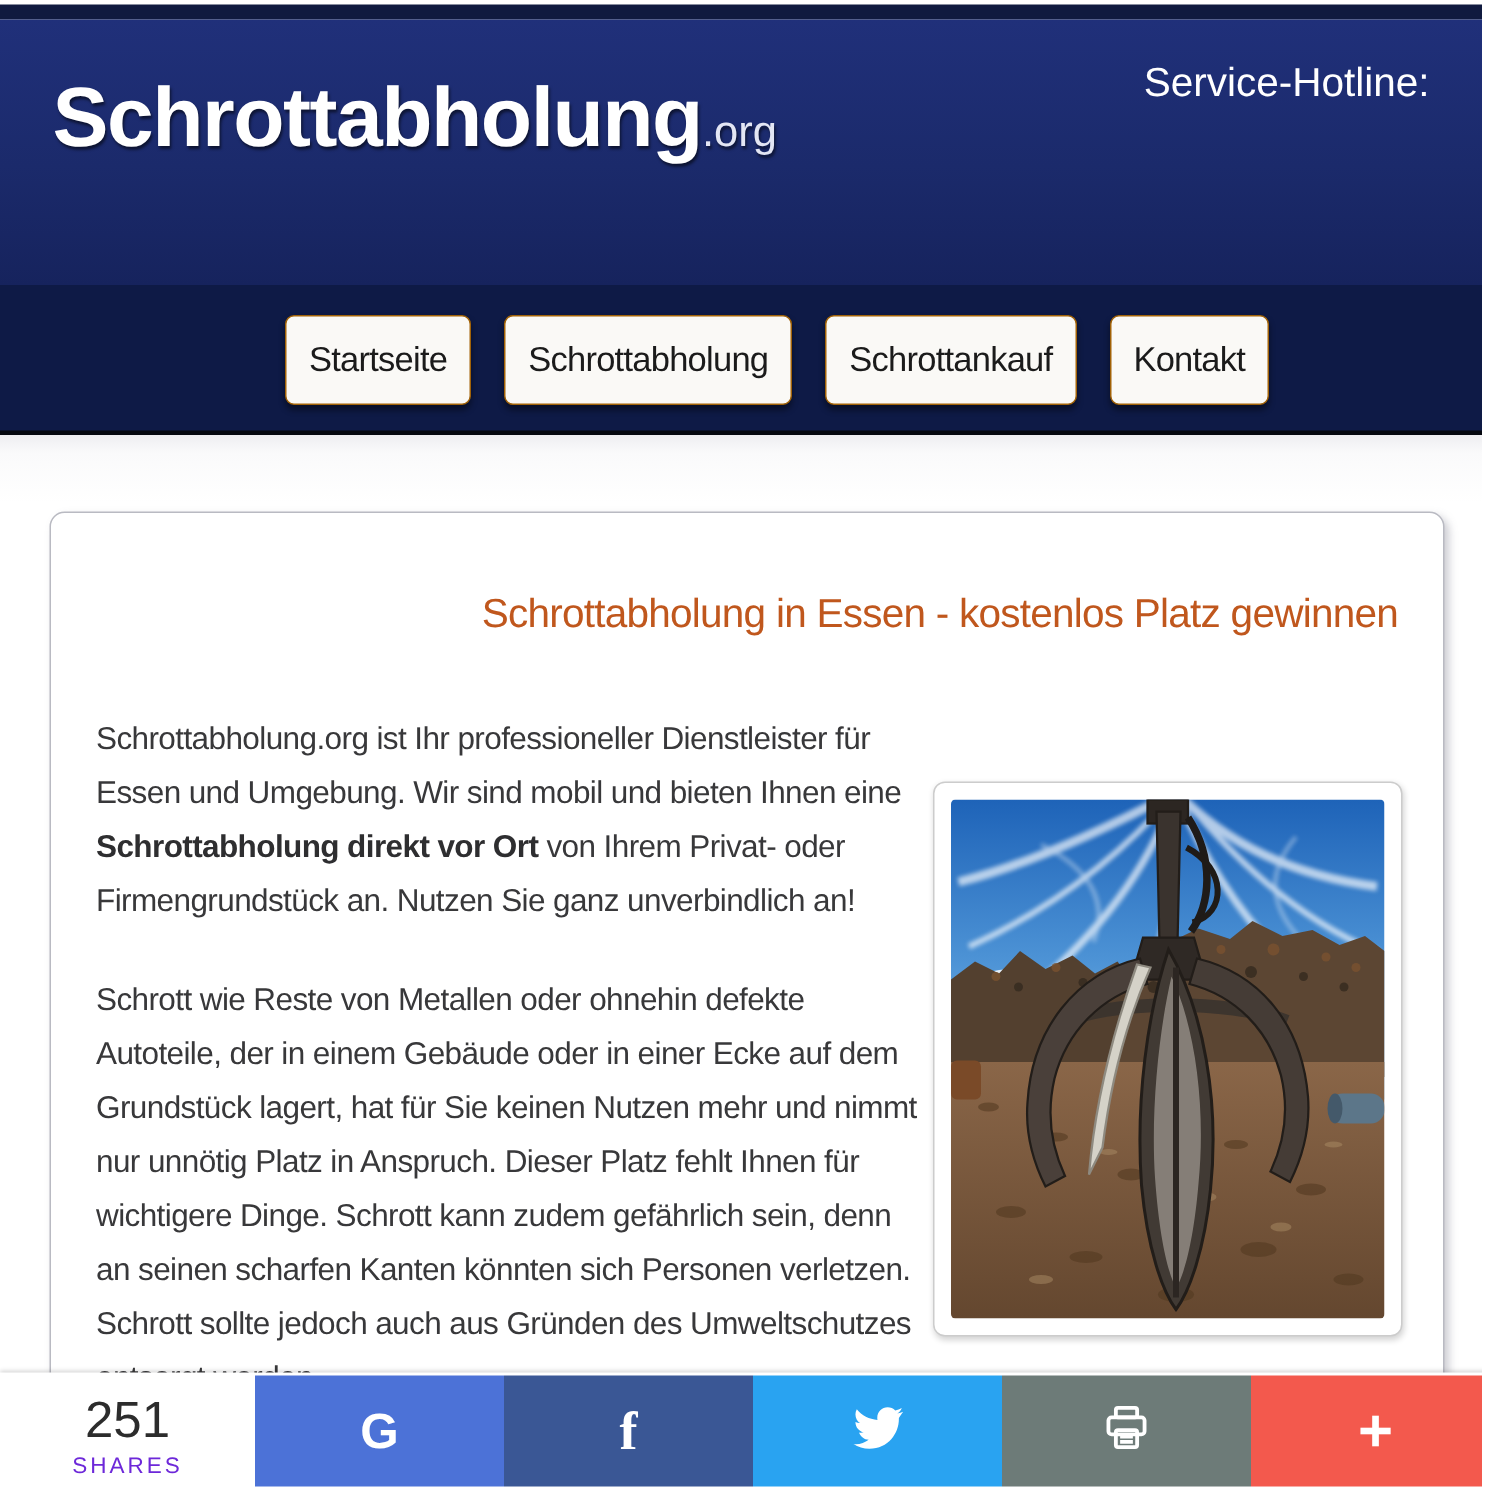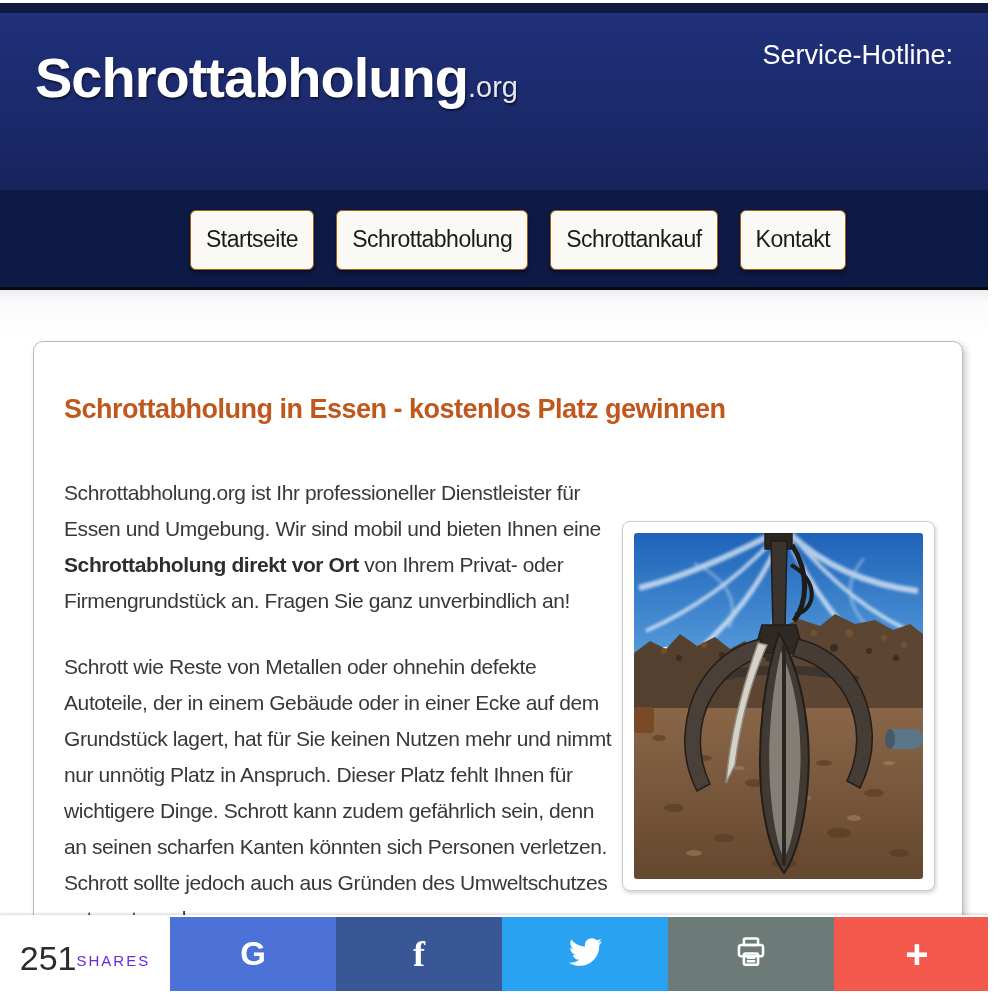--- a/index.html
+++ b/index.html
@@ -23,34 +23,34 @@
         padding:20px 0 0 190px;display:flex;gap:22px;}
   .nav-btn{height:58px;padding:0 15px;background:#faf9f6;border:1px solid #a16207;border-radius:6px;
         font-family:"Liberation Sans",sans-serif;font-size:23px;letter-spacing:-0.5px;color:#1b1b1b;
         line-height:56px;box-shadow:0 3px 4px rgba(0,0,0,.45);cursor:pointer;white-space:nowrap;}
   
   .content{position:relative;height:707px;
         background:linear-gradient(180deg,#eeeef1 0px,#fafafb 12px,#ffffff 45px);}
   .card{position:absolute;left:33px;top:51px;width:930px;height:700px;background:#ffffff;
         border:1px solid #b9bac2;border-radius:10px;box-shadow:3px 3px 6px rgba(110,110,125,.35);
         box-sizing:border-box;padding:0 30px;}
-  .card h1{margin:52px 0 0 0;font-size:27px;font-weight:bold;letter-spacing:-0.5px;color:#c0571d;}
+  .card h1{margin:52px 0 0 0;font-size:27px;font-weight:normal;letter-spacing:-0.5px;color:#c0571d;text-align:right;}
   .body-text{width:548px;color:#38383a;font-size:21px;letter-spacing:-0.4px;line-height:36px;}
   .p1{margin:50px 0 0 0;}
   .p2{margin:30px 0 0 0;}
   .body-text b{color:#2e2e30;}
   
   .photo-frame{position:absolute;left:588px;top:179px;width:313px;height:370px;box-sizing:border-box;
         margin:0;background:#ffffff;border:1px solid #cccccc;border-radius:8px;padding:11px;
         box-shadow:1px 2px 4px rgba(0,0,0,.18);}
   .photo-frame svg{display:block;border-radius:3px;}
   
   .share-bar{position:absolute;left:0;bottom:0;width:1000px;height:85px;background:#ffffff;
         display:flex;box-shadow:0 -1px 3px rgba(0,0,0,.18);}
-  .share-count{width:170px;display:flex;flex-direction:row;align-items:center;justify-content:center;}
+  .share-count{width:170px;display:flex;flex-direction:column;align-items:center;justify-content:center;}
   .count-num{font-size:34px;color:#2c2c2c;line-height:1;}
   .count-label{font-size:15px;color:#6d28d9;letter-spacing:2px;margin-top:5px;}
   .share-buttons{flex:1;display:flex;height:74px;margin-top:2px;}
   .share-btn{flex:1;display:flex;align-items:center;justify-content:center;color:#ffffff;cursor:pointer;}
   .btn-gplus{background:#4c72d7}.btn-fb{background:#3a5795}.btn-tw{background:#29a3f1}
   .btn-print{background:#6d7b78}.btn-plus{background:#f3594d}
   .g-label{font-size:33px;font-weight:bold;}
   .f-label{font-size:36px;font-weight:bold;font-family:"Liberation Serif",serif;}
   .plus-label{font-size:40px;font-weight:bold;line-height:1;}
 </style>
@@ -75,21 +75,21 @@
     <div class="nav-btn">Startseite</div>
     <div class="nav-btn">Schrottabholung</div>
     <div class="nav-btn">Schrottankauf</div>
     <div class="nav-btn">Kontakt</div>
   </nav>
 
   <div class="content">
     <div class="card">
       <h1>Schrottabholung in Essen - kostenlos Platz gewinnen</h1>
 
-      <p class="body-text p1"><span>Schrottabholung.org ist Ihr professioneller Dienstleister für Essen und Umgebung. Wir sind mobil und bieten Ihnen eine </span><b>Schrottabholung direkt vor Ort</b><span> von Ihrem Privat- oder Firmengrundstück an. Fragen Sie ganz unverbindlich an!</span></p>
+      <p class="body-text p1"><span>Schrottabholung.org ist Ihr professioneller Dienstleister für Essen und Umgebung. Wir sind mobil und bieten Ihnen eine </span><b>Schrottabholung direkt vor Ort</b><span> von Ihrem Privat- oder Firmengrundstück an. Nutzen Sie ganz unverbindlich an!</span></p>
 
       <p class="body-text p2">Schrott wie Reste von Metallen oder ohnehin defekte Autoteile, der in einem Gebäude oder in einer Ecke auf dem Grundstück lagert, hat für Sie keinen Nutzen mehr und nimmt nur unnötig Platz in Anspruch. Dieser Platz fehlt Ihnen für wichtigere Dinge. Schrott kann zudem gefährlich sein, denn an seinen scharfen Kanten könnten sich Personen verletzen. Schrott sollte jedoch auch aus Gründen des Umweltschutzes entsorgt werden.</p>
 
       <figure class="photo-frame" role="img" aria-label="Schrottgreifer auf einem Schrottplatz">
         <svg width="289" height="346" viewBox="0 0 289 346">
           <defs>
             <linearGradient id="sky" x1="0" y1="0" x2="0" y2="1">
               <stop offset="0" stop-color="#1e63b8"></stop>
                 <stop offset="0.55" stop-color="#4e94d6"></stop>
               <stop offset="1" stop-color="#8fc3ea"></stop>

